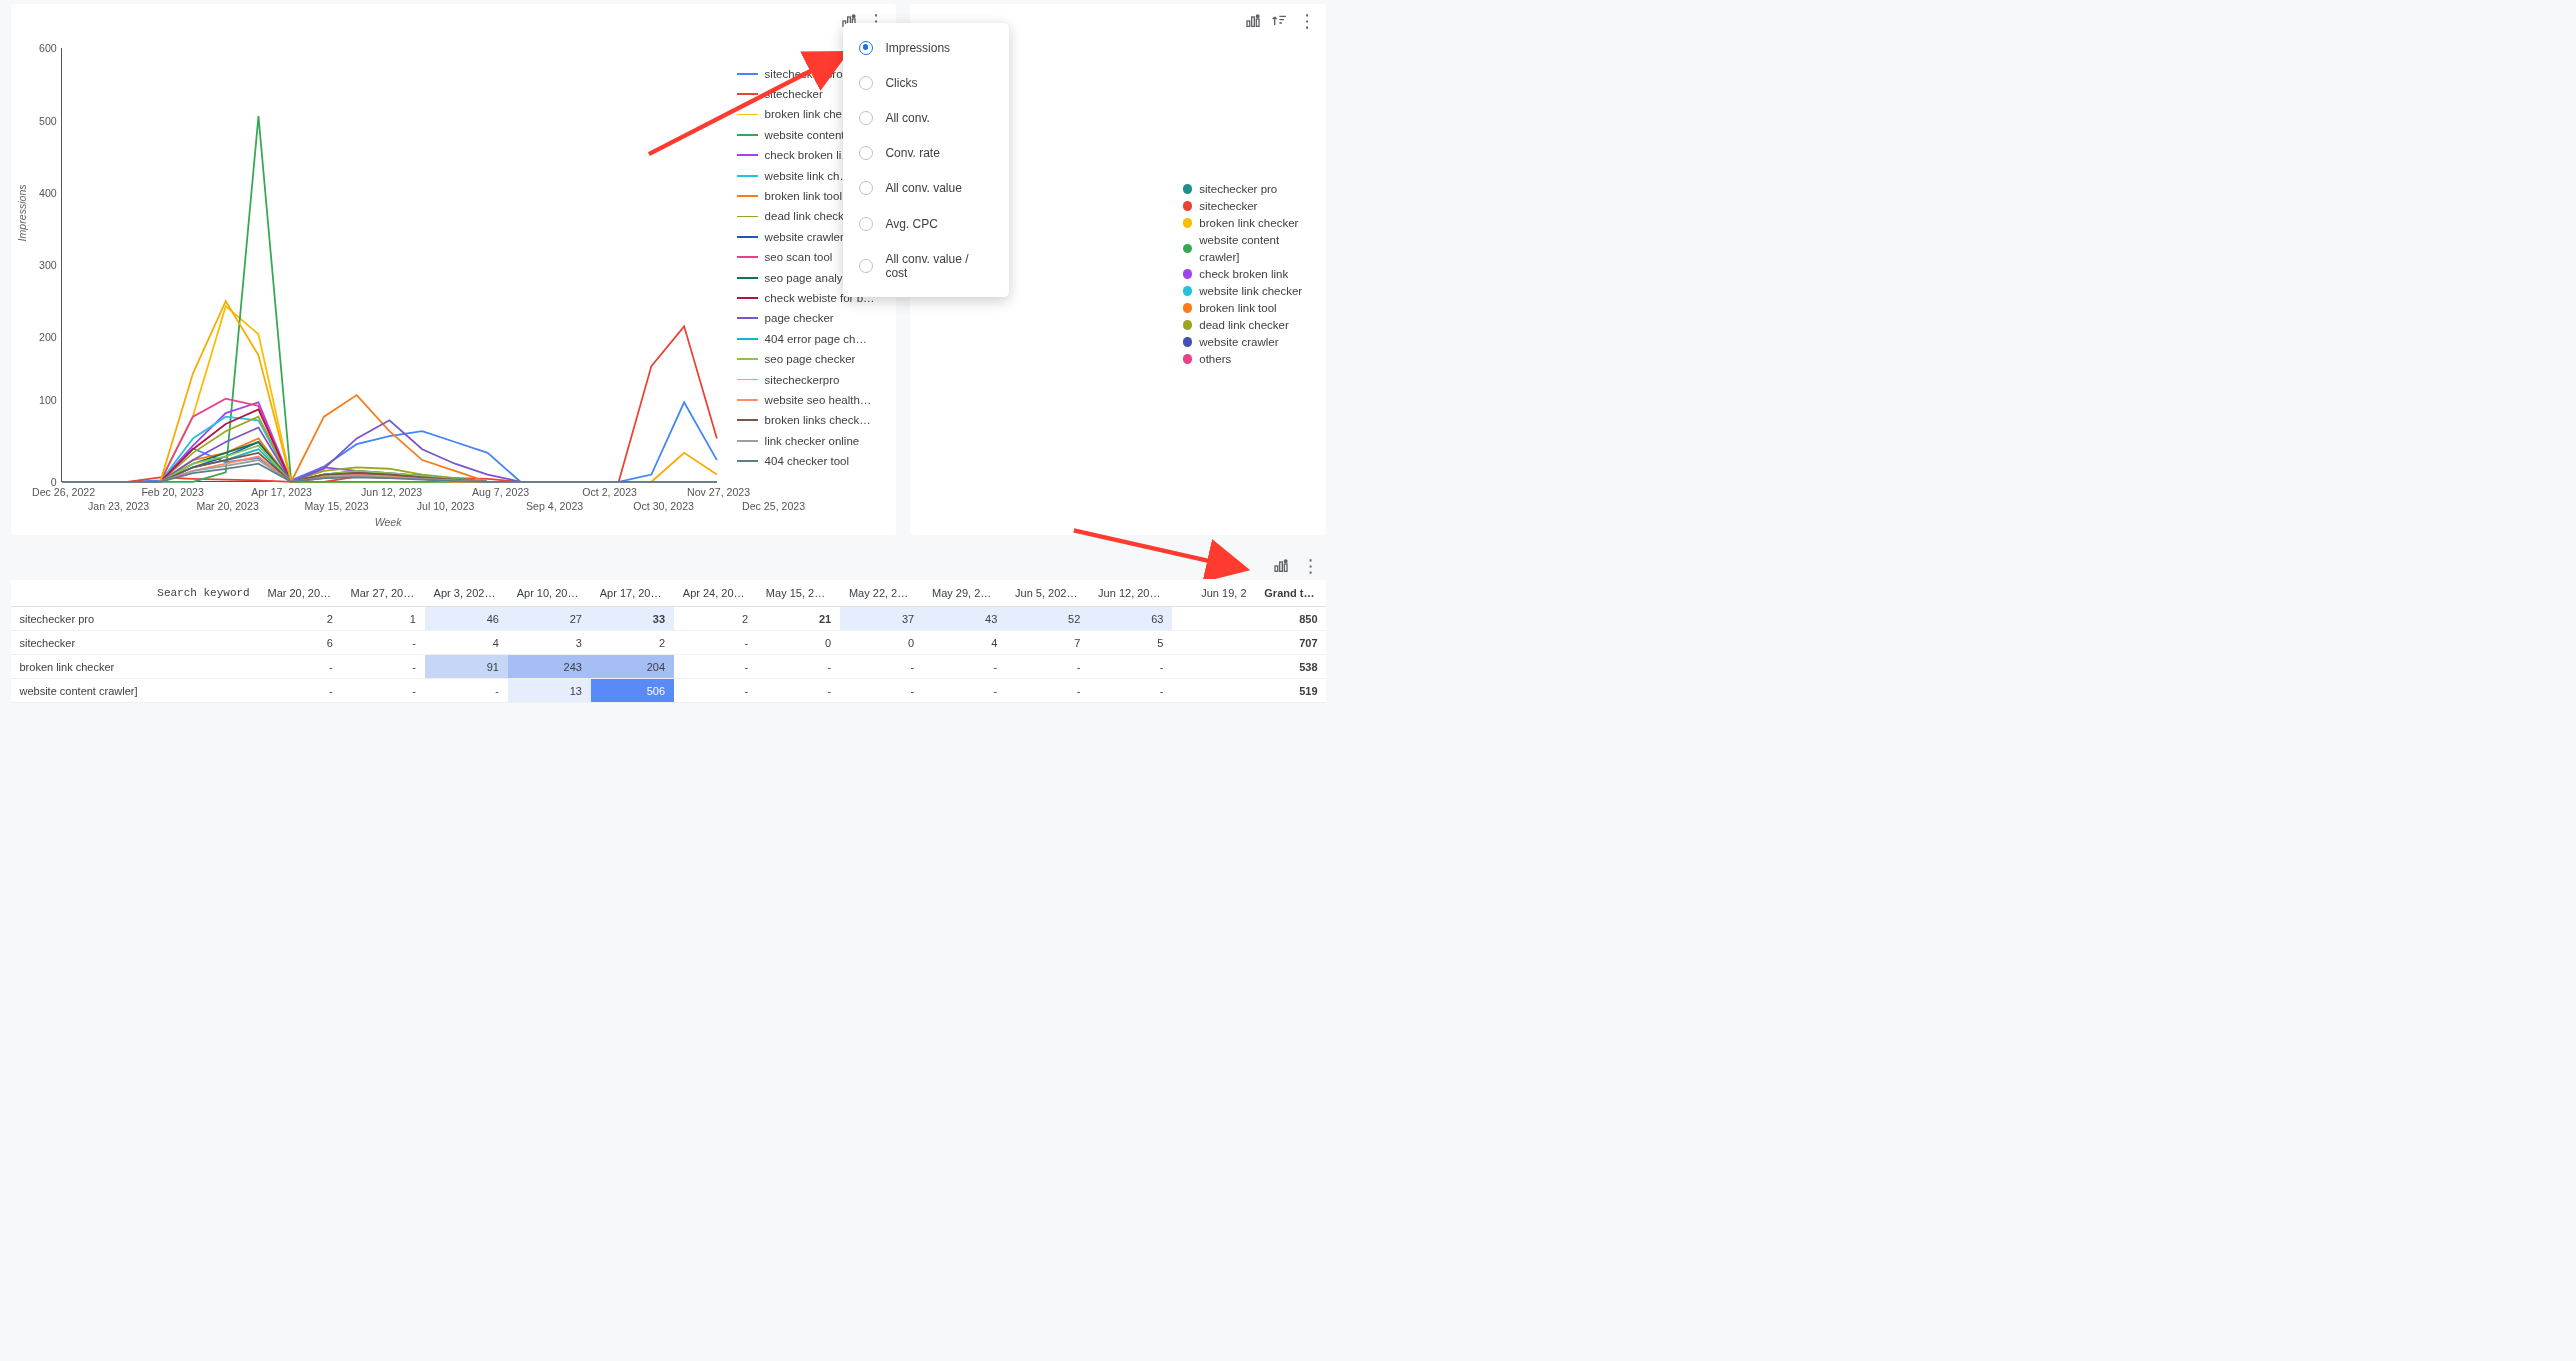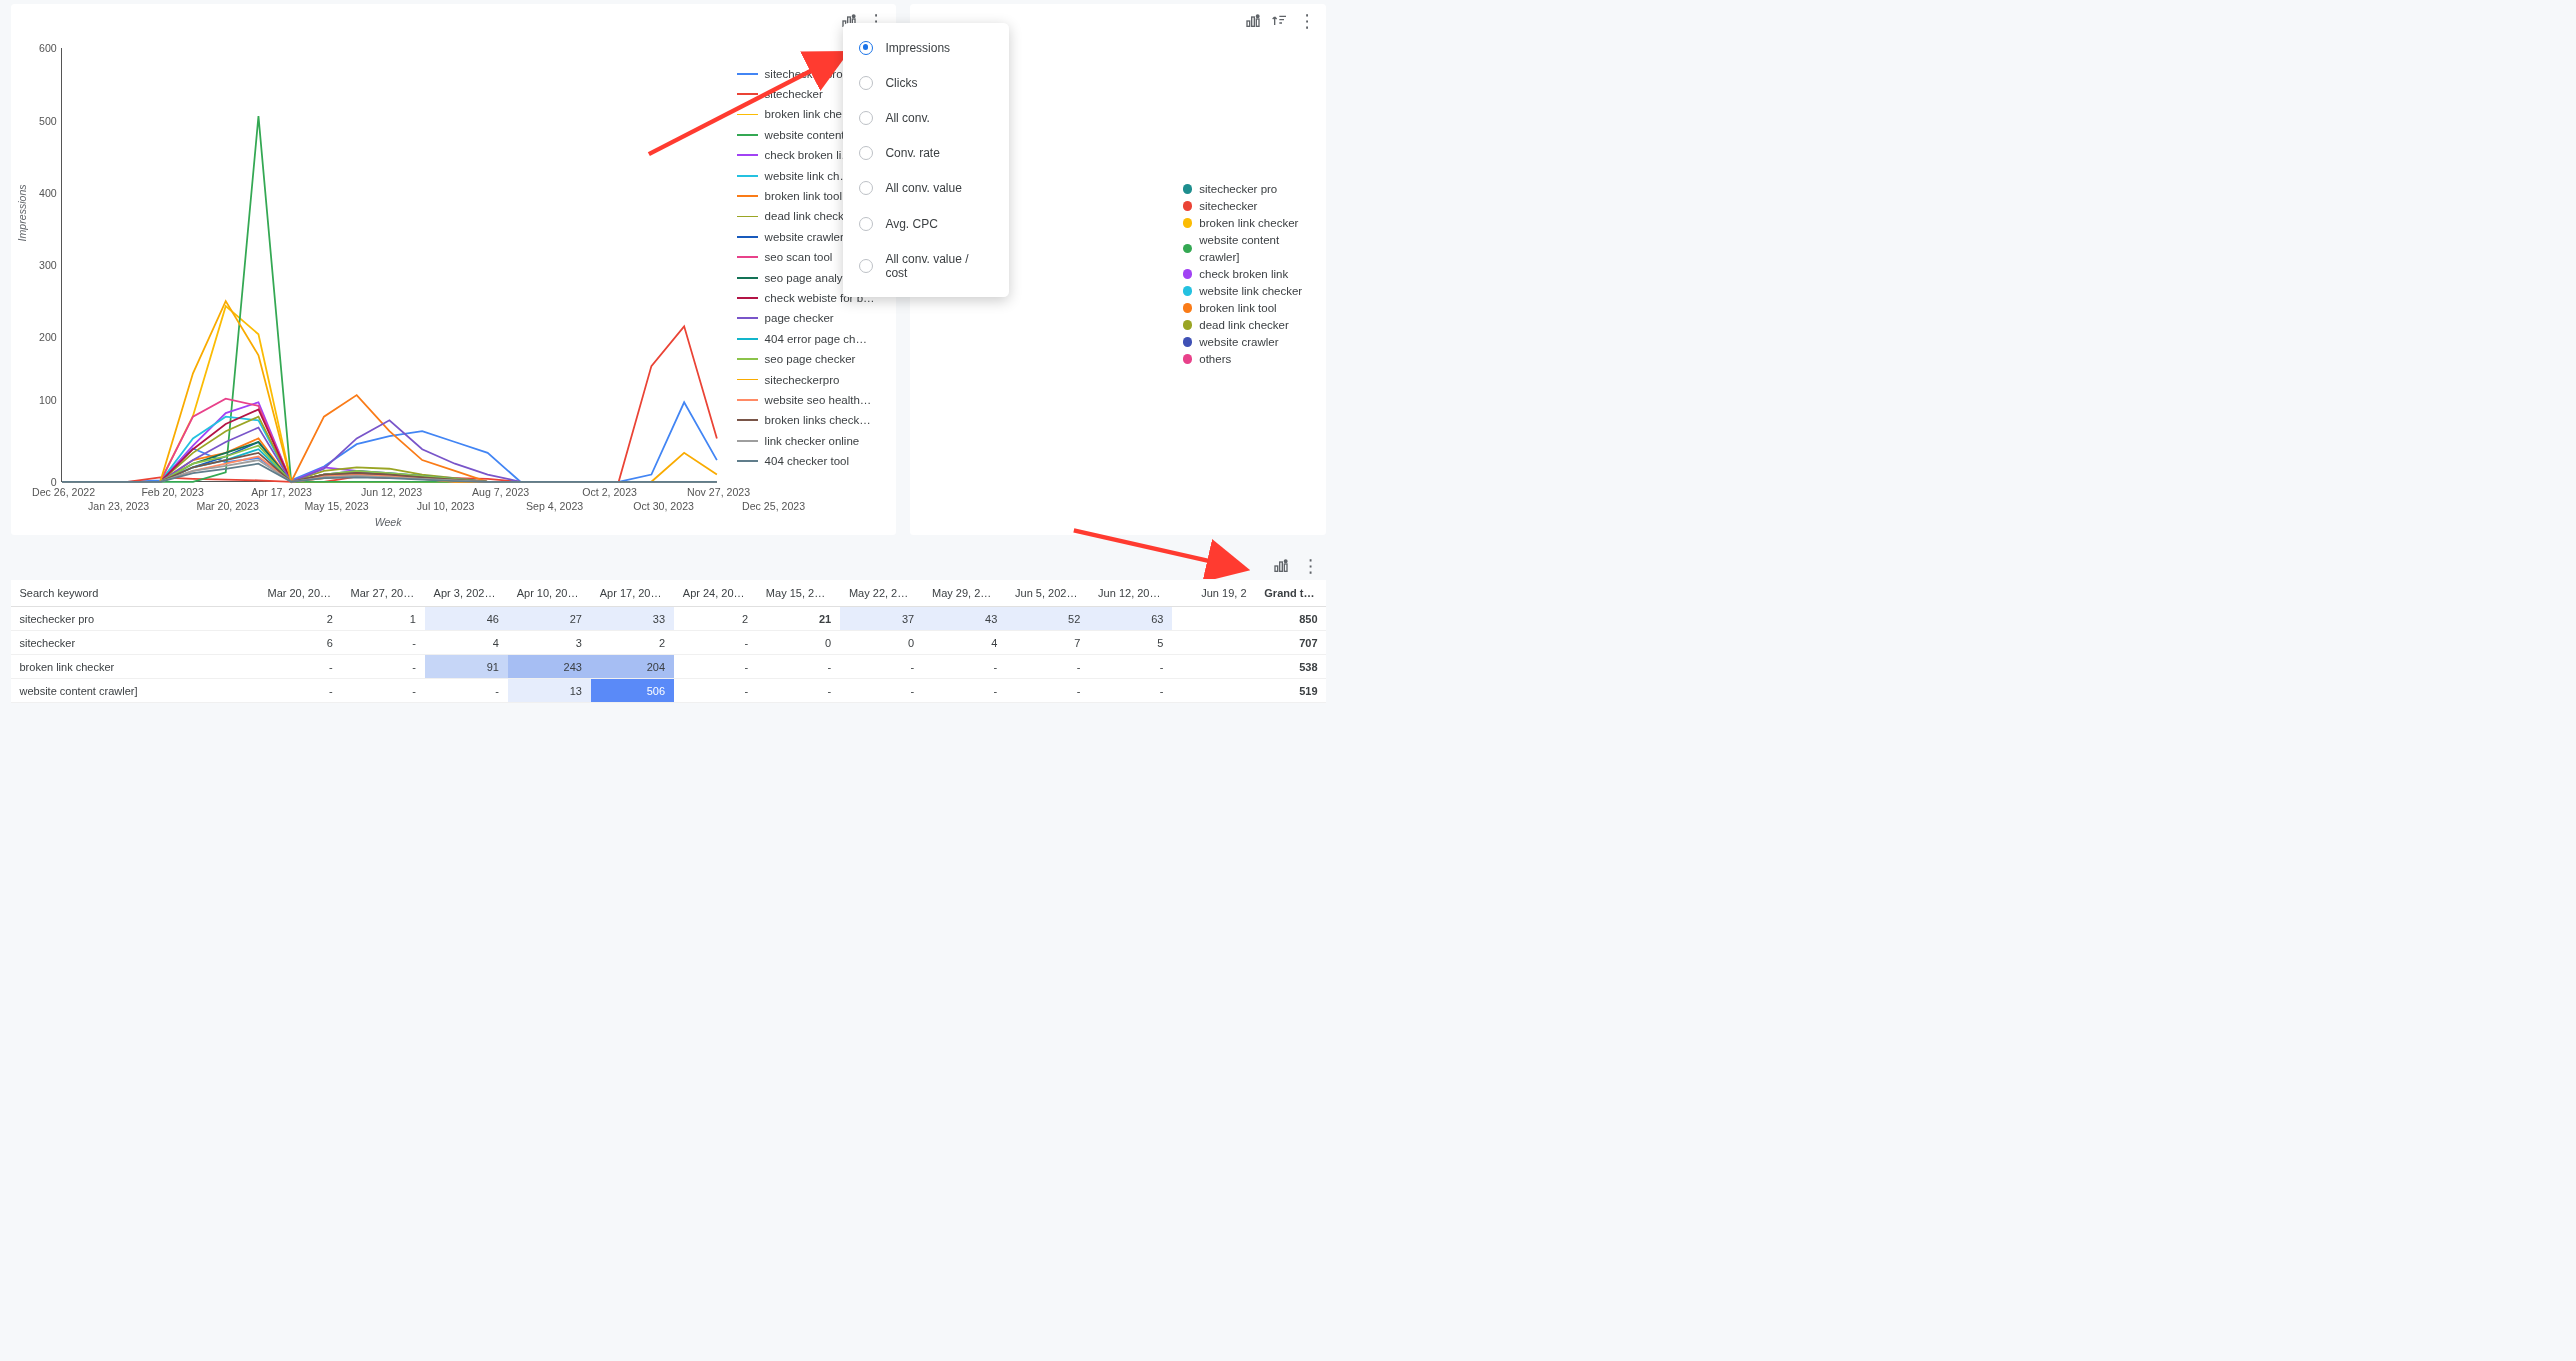--- a/index.html
+++ b/index.html
@@ -240,21 +240,21 @@
     font-weight:400;
     font-size:11px;
     color:#3c4043;
     padding:7px 8.9px;
     border-bottom:0.9px solid #e0e0e0;
     text-align:right;
     white-space:nowrap;
     overflow:hidden;
     text-overflow:ellipsis;
   }
-  thead .head-row th:first-child { text-align:left; width:248px; }
+  thead .head-row th:first-child { text-align:right; width:248px;font-family:Liberation Mono, monospace; }
   thead .head-row th:last-child { font-weight:600; width:71px; }
   tbody td {
     padding:5.3px 8.9px;
     font-size:11px;
     border-bottom:0.9px solid #f0f0f0;
     text-align:right;
     height:24px;
   }
   tbody td:first-child { text-align:left; }
   tbody td:last-child { font-weight:600; }
@@ -560,21 +560,21 @@
           <th>Grand total</th>
         </tr>
     </thead>
     <tbody id="tbody">
         <tr>
           <td>sitechecker pro</td>
           <td style="background: rgb(255, 255, 255);">2</td>
           <td style="background: rgb(255, 255, 255);">1</td>
           <td style="background: rgb(230, 237, 252);">46</td>
           <td style="background: rgb(230, 237, 252);">27</td>
-          <td style="background: rgb(230, 237, 252);">33</td>
+          <td style="background: rgb(230, 237, 252); font-weight: bold;">33</td>
           <td style="background: rgb(255, 255, 255);">2</td>
           <td style="background: rgb(255, 255, 255); font-weight: bold;">21</td>
           <td style="background: rgb(230, 237, 252);">37</td>
           <td style="background: rgb(230, 237, 252);">43</td>
           <td style="background: rgb(230, 237, 252);">52</td>
           <td style="background: rgb(230, 237, 252);">63</td>
           <td style="background: rgb(255, 255, 255);"></td>
           <td>850</td>
         </tr>
         <tr>

